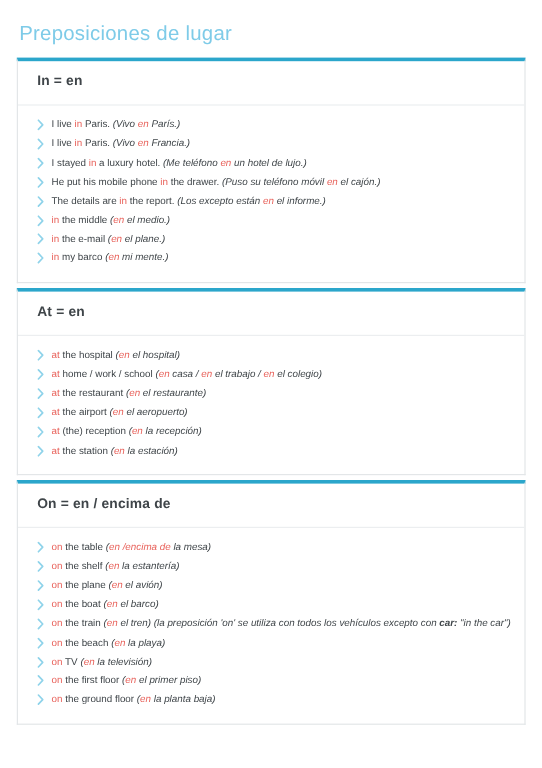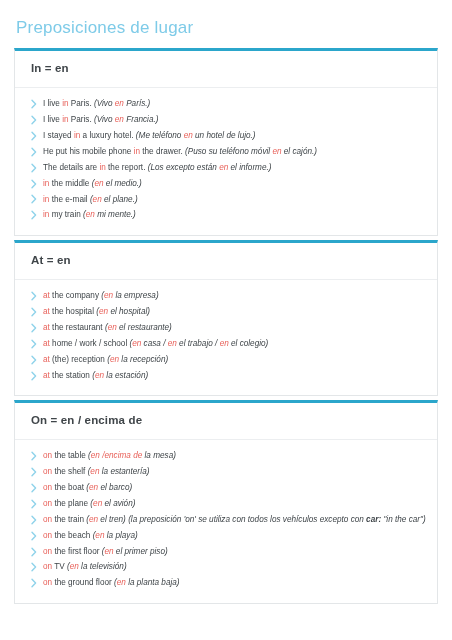--- a/index.html
+++ b/index.html
@@ -141,50 +141,50 @@
               </span><span class="prep">in</span><span class="txt"> the middle </span><span class="es">(</span><span class="es-prep">en</span><span class="es"> el medio.)</span></li>
             <li class="example-item"><span class="chev">
                 <svg viewBox="0 0 10 10" width="10" height="10" aria-hidden="true">
                   <path d="M3 1.2 L6.6 5 L3 8.8" fill="none" stroke="currentColor" stroke-width="1.4" stroke-linecap="round" stroke-linejoin="round"></path>
                 </svg>
               </span><span class="prep">in</span><span class="txt"> the e-mail </span><span class="es">(</span><span class="es-prep">en</span><span class="es"> el plane.)</span></li>
             <li class="example-item"><span class="chev">
                 <svg viewBox="0 0 10 10" width="10" height="10" aria-hidden="true">
                   <path d="M3 1.2 L6.6 5 L3 8.8" fill="none" stroke="currentColor" stroke-width="1.4" stroke-linecap="round" stroke-linejoin="round"></path>
                 </svg>
-              </span><span class="prep">in</span><span class="txt"> my train </span><span class="es">(</span><span class="es-prep">en</span><span class="es"> mi mente.)</span></li>
+              </span><span class="prep">in</span><span class="txt"> my barco </span><span class="es">(</span><span class="es-prep">en</span><span class="es"> mi mente.)</span></li>
           </ul>
         </div>
       </div>
       <div class="card">
         <div class="card-header">
           <div class="card-title">At = en</div>
         </div>
         <div class="card-body">
           <ul class="example-list">
             <li class="example-item"><span class="chev">
                 <svg viewBox="0 0 10 10" width="10" height="10" aria-hidden="true">
                   <path d="M3 1.2 L6.6 5 L3 8.8" fill="none" stroke="currentColor" stroke-width="1.4" stroke-linecap="round" stroke-linejoin="round"></path>
                 </svg>
-              </span><span class="prep">at</span><span class="txt"> the company </span><span class="es">(</span><span class="es-prep">en</span><span class="es"> la empresa)</span></li>
-            <li class="example-item"><span class="chev">
-                <svg viewBox="0 0 10 10" width="10" height="10" aria-hidden="true">
-                  <path d="M3 1.2 L6.6 5 L3 8.8" fill="none" stroke="currentColor" stroke-width="1.4" stroke-linecap="round" stroke-linejoin="round"></path>
-                </svg>
               </span><span class="prep">at</span><span class="txt"> the hospital </span><span class="es">(</span><span class="es-prep">en</span><span class="es"> el hospital)</span></li>
             <li class="example-item"><span class="chev">
                 <svg viewBox="0 0 10 10" width="10" height="10" aria-hidden="true">
                   <path d="M3 1.2 L6.6 5 L3 8.8" fill="none" stroke="currentColor" stroke-width="1.4" stroke-linecap="round" stroke-linejoin="round"></path>
                 </svg>
+              </span><span class="prep">at</span><span class="txt"> home / work / school </span><span class="es">(</span><span class="es-prep">en</span><span class="es"> casa / </span><span class="es-prep">en</span><span class="es"> el trabajo / </span><span class="es-prep">en</span><span class="es"> el colegio)</span></li>
+            <li class="example-item"><span class="chev">
+                <svg viewBox="0 0 10 10" width="10" height="10" aria-hidden="true">
+                  <path d="M3 1.2 L6.6 5 L3 8.8" fill="none" stroke="currentColor" stroke-width="1.4" stroke-linecap="round" stroke-linejoin="round"></path>
+                </svg>
               </span><span class="prep">at</span><span class="txt"> the restaurant </span><span class="es">(</span><span class="es-prep">en</span><span class="es"> el restaurante)</span></li>
             <li class="example-item"><span class="chev">
                 <svg viewBox="0 0 10 10" width="10" height="10" aria-hidden="true">
                   <path d="M3 1.2 L6.6 5 L3 8.8" fill="none" stroke="currentColor" stroke-width="1.4" stroke-linecap="round" stroke-linejoin="round"></path>
                 </svg>
-              </span><span class="prep">at</span><span class="txt"> home / work / school </span><span class="es">(</span><span class="es-prep">en</span><span class="es"> casa / </span><span class="es-prep">en</span><span class="es"> el trabajo / </span><span class="es-prep">en</span><span class="es"> el colegio)</span></li>
+              </span><span class="prep">at</span><span class="txt"> the airport </span><span class="es">(</span><span class="es-prep">en</span><span class="es"> el aeropuerto)</span></li>
             <li class="example-item"><span class="chev">
                 <svg viewBox="0 0 10 10" width="10" height="10" aria-hidden="true">
                   <path d="M3 1.2 L6.6 5 L3 8.8" fill="none" stroke="currentColor" stroke-width="1.4" stroke-linecap="round" stroke-linejoin="round"></path>
                 </svg>
               </span><span class="prep">at</span><span class="txt"> (the) reception </span><span class="es">(</span><span class="es-prep">en</span><span class="es"> la recepción)</span></li>
             <li class="example-item"><span class="chev">
                 <svg viewBox="0 0 10 10" width="10" height="10" aria-hidden="true">
                   <path d="M3 1.2 L6.6 5 L3 8.8" fill="none" stroke="currentColor" stroke-width="1.4" stroke-linecap="round" stroke-linejoin="round"></path>
                 </svg>
               </span><span class="prep">at</span><span class="txt"> the station </span><span class="es">(</span><span class="es-prep">en</span><span class="es"> la estación)</span></li>
@@ -204,46 +204,46 @@
               </span><span class="prep">on</span><span class="txt"> the table </span><span class="es">(</span><span class="es-prep">en /encima de</span><span class="es"> la mesa)</span></li>
             <li class="example-item"><span class="chev">
                 <svg viewBox="0 0 10 10" width="10" height="10" aria-hidden="true">
                   <path d="M3 1.2 L6.6 5 L3 8.8" fill="none" stroke="currentColor" stroke-width="1.4" stroke-linecap="round" stroke-linejoin="round"></path>
                 </svg>
               </span><span class="prep">on</span><span class="txt"> the shelf </span><span class="es">(</span><span class="es-prep">en</span><span class="es"> la estantería)</span></li>
             <li class="example-item"><span class="chev">
                 <svg viewBox="0 0 10 10" width="10" height="10" aria-hidden="true">
                   <path d="M3 1.2 L6.6 5 L3 8.8" fill="none" stroke="currentColor" stroke-width="1.4" stroke-linecap="round" stroke-linejoin="round"></path>
                 </svg>
+              </span><span class="prep">on</span><span class="txt"> the plane </span><span class="es">(</span><span class="es-prep">en</span><span class="es"> el avión)</span></li>
+            <li class="example-item"><span class="chev">
+                <svg viewBox="0 0 10 10" width="10" height="10" aria-hidden="true">
+                  <path d="M3 1.2 L6.6 5 L3 8.8" fill="none" stroke="currentColor" stroke-width="1.4" stroke-linecap="round" stroke-linejoin="round"></path>
+                </svg>
               </span><span class="prep">on</span><span class="txt"> the boat </span><span class="es">(</span><span class="es-prep">en</span><span class="es"> el barco)</span></li>
             <li class="example-item"><span class="chev">
                 <svg viewBox="0 0 10 10" width="10" height="10" aria-hidden="true">
                   <path d="M3 1.2 L6.6 5 L3 8.8" fill="none" stroke="currentColor" stroke-width="1.4" stroke-linecap="round" stroke-linejoin="round"></path>
                 </svg>
-              </span><span class="prep">on</span><span class="txt"> the plane </span><span class="es">(</span><span class="es-prep">en</span><span class="es"> el avión)</span></li>
-            <li class="example-item"><span class="chev">
-                <svg viewBox="0 0 10 10" width="10" height="10" aria-hidden="true">
-                  <path d="M3 1.2 L6.6 5 L3 8.8" fill="none" stroke="currentColor" stroke-width="1.4" stroke-linecap="round" stroke-linejoin="round"></path>
-                </svg>
               </span><span class="prep">on</span><span class="txt"> the train </span><span class="es">(</span><span class="es-prep">en</span><span class="es"> el tren)</span><span class="note"> (la preposición 'on' se utiliza con todos los vehículos excepto con </span><span class="note" style="font-weight: 700;">car:</span><span class="note"> "in the car")</span></li>
             <li class="example-item"><span class="chev">
                 <svg viewBox="0 0 10 10" width="10" height="10" aria-hidden="true">
                   <path d="M3 1.2 L6.6 5 L3 8.8" fill="none" stroke="currentColor" stroke-width="1.4" stroke-linecap="round" stroke-linejoin="round"></path>
                 </svg>
               </span><span class="prep">on</span><span class="txt"> the beach </span><span class="es">(</span><span class="es-prep">en</span><span class="es"> la playa)</span></li>
             <li class="example-item"><span class="chev">
                 <svg viewBox="0 0 10 10" width="10" height="10" aria-hidden="true">
                   <path d="M3 1.2 L6.6 5 L3 8.8" fill="none" stroke="currentColor" stroke-width="1.4" stroke-linecap="round" stroke-linejoin="round"></path>
                 </svg>
+              </span><span class="prep">on</span><span class="txt"> TV </span><span class="es">(</span><span class="es-prep">en</span><span class="es"> la televisión)</span></li>
+            <li class="example-item"><span class="chev">
+                <svg viewBox="0 0 10 10" width="10" height="10" aria-hidden="true">
+                  <path d="M3 1.2 L6.6 5 L3 8.8" fill="none" stroke="currentColor" stroke-width="1.4" stroke-linecap="round" stroke-linejoin="round"></path>
+                </svg>
               </span><span class="prep">on</span><span class="txt"> the first floor </span><span class="es">(</span><span class="es-prep">en</span><span class="es"> el primer piso)</span></li>
-            <li class="example-item"><span class="chev">
-                <svg viewBox="0 0 10 10" width="10" height="10" aria-hidden="true">
-                  <path d="M3 1.2 L6.6 5 L3 8.8" fill="none" stroke="currentColor" stroke-width="1.4" stroke-linecap="round" stroke-linejoin="round"></path>
-                </svg>
-              </span><span class="prep">on</span><span class="txt"> TV </span><span class="es">(</span><span class="es-prep">en</span><span class="es"> la televisión)</span></li>
             <li class="example-item"><span class="chev">
                 <svg viewBox="0 0 10 10" width="10" height="10" aria-hidden="true">
                   <path d="M3 1.2 L6.6 5 L3 8.8" fill="none" stroke="currentColor" stroke-width="1.4" stroke-linecap="round" stroke-linejoin="round"></path>
                 </svg>
               </span><span class="prep">on</span><span class="txt"> the ground floor </span><span class="es">(</span><span class="es-prep">en</span><span class="es"> la planta baja)</span></li>
           </ul>
         </div>
       </div>
     </div>
 

